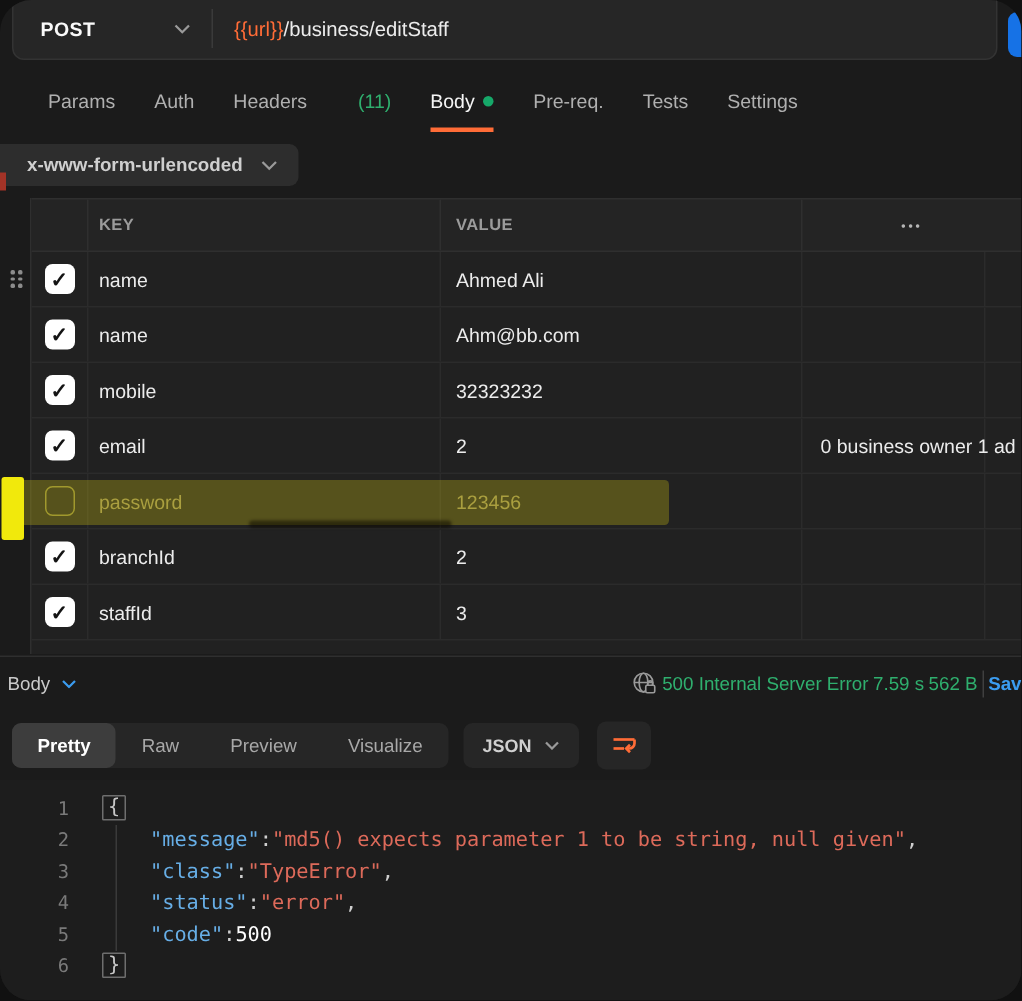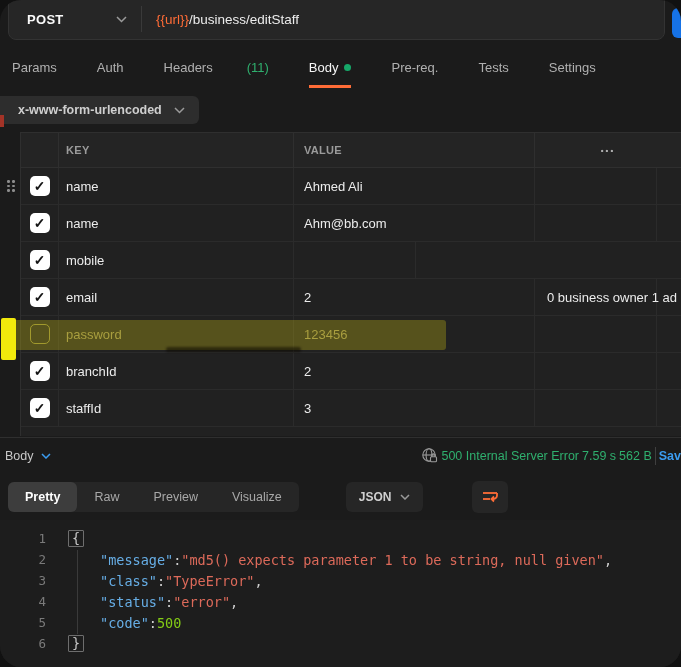--- a/index.html
+++ b/index.html
@@ -20,21 +20,21 @@
   .urlbar-inner { display:flex; align-items:center; height:40px; width:100%; }
   .method-box { width:132px; height:100%; display:flex; align-items:center; padding-left:18px; cursor:pointer; }
   .method-label { font-weight:bold; font-size:13px; letter-spacing:.3px; color:#fafafa; }
   .method-box .chev { margin-left:auto; margin-right:14px; }
   .vdiv { width:1px; height:26px; background:#3a3a3a; }
   .url-text { padding-left:14px; font-size:13.5px; white-space:nowrap; }
   .url-var { color:#ff6c37; }
   .send-btn { position:absolute; left:672px; top:8px; width:26px; height:30px; background:#1672e6; border-radius:6px 0 0 6px; }
 
   
-  .req-tabs { position:absolute; left:0; top:48px; right:0; height:40px; display:flex; align-items:stretch; padding-left:12px;gap:14px; }
+  .req-tabs { position:absolute; left:0; top:48px; right:0; height:40px; display:flex; align-items:stretch; padding-left:32px; }
   .rtab { display:flex; align-items:center; gap:6px; margin-right:26px; color:#b0b0b0; font-size:13px; border-bottom:3px solid transparent; padding-top:2px; cursor:pointer; }
   .rtab.active { color:#f5f5f5; border-bottom-color:#ff6c37; }
   .tab-count { color:#2faf6e;margin-left:28px; }
   .tab-dot { width:7px; height:7px; border-radius:50%; background:#16a869; }
 
   
   .bodytype-pill {
     position:absolute; left:-14px; top:96px; height:28px; border-radius:6px;
     background:#2d2d2d; display:flex; align-items:center; gap:12px;
     padding:0 14px 0 32px; color:#cfcfcf; font-size:12.5px; font-weight:bold; cursor:pointer;
@@ -65,35 +65,35 @@
 
   
   .resp-meta { position:absolute; left:0; top:437px; right:0; height:36px; border-top:1px solid #2f2f2f; display:flex; align-items:center; }
   .resp-body-label { margin-left:5px; color:#c9c9c9; font-size:12.5px; display:flex; align-items:center; gap:7px; cursor:pointer; }
   .resp-right { margin-left:auto; display:flex; align-items:center; gap:3px; }
   .status-green { color:#2faf6e; font-size:12.5px; }
   .meta-div { width:1px; height:18px; background:#3f3f3f; }
   .save-link { color:#3b9cf0; font-weight:bold; font-size:12.5px; white-space:nowrap; cursor:pointer; }
 
   
-  .resp-tabs { position:absolute; left:8px; top:481px; display:flex; align-items:center;gap:37px; }
+  .resp-tabs { position:absolute; left:8px; top:481px; display:flex; align-items:center; }
   .seg { display:flex; background:#262626; border-radius:6px; }
   .seg-item { padding:8px 17px; color:#a8a8a8; font-size:12.5px; border-radius:6px; cursor:pointer; }
   .seg-item.active { background:#3d3d3d; color:#fff; font-weight:bold; }
   .json-pill { margin-left:10px; display:flex; align-items:center; gap:9px; background:#262626; border-radius:6px; padding:8px 13px; color:#d0d0d0; font-size:12px; font-weight:bold; cursor:pointer; }
   .wrap-btn { margin-left:12px; width:36px; height:32px; background:#262626; border-radius:6px; display:flex; align-items:center; justify-content:center; cursor:pointer; }
 
   
   .code { position:absolute; left:0; top:520px; right:0; bottom:0; background:#1d1d1d; padding-top:8px; font-family:"DejaVu Sans Mono", monospace; font-size:13.5px; }
   .indent-guide { position:absolute; left:77px; top:30px; height:84px; border-left:1px solid #3a3a3a; }
   .cl { height:21px; display:flex; align-items:center; }
   .cl .num { width:46px; text-align:right; color:#7a7a7a; font-size:12.5px; margin-right:22px; flex:none; }
   .fold { border:1px solid #6e6e6e; border-radius:1px; padding:0 3px; height:17px; line-height:15px; color:#c8c8c8; }
   .ind { width:32px; flex:none; }
-  .tk-k { color:#67aee6; } .tk-p { color:#cfcfcf; } .tk-s { color:#dd6a5a; } .tk-n { color:#84cc16; }
+  .tk-k { color:#67aee6; } .tk-p { color:#cfcfcf; } .tk-s { color:#dd6a5a; } .tk-n { color:#ffffff; }
 </style>
 </head>
 <body>
 
 <div id="screen">
 
   <div class="urlbar">
     <div class="urlbar-inner">
       <div class="method-box">
         <span class="method-label">POST</span>
@@ -187,20 +187,21 @@
           <span></span>
         </div>
       <div class="c4"></div>
     </div>
 
     <div class="trow">
       <div class="c0">
           <span class="checkbox">✓</span>
         </div>
       <div class="c1">mobile</div>
+      <div class="c2">32323232</div>
       <div class="c3">
           <span></span>
         </div>
       <div class="c4"></div>
     </div>
 
     <div class="trow">
       <div class="c0">
           <span class="checkbox">✓</span>
         </div>

